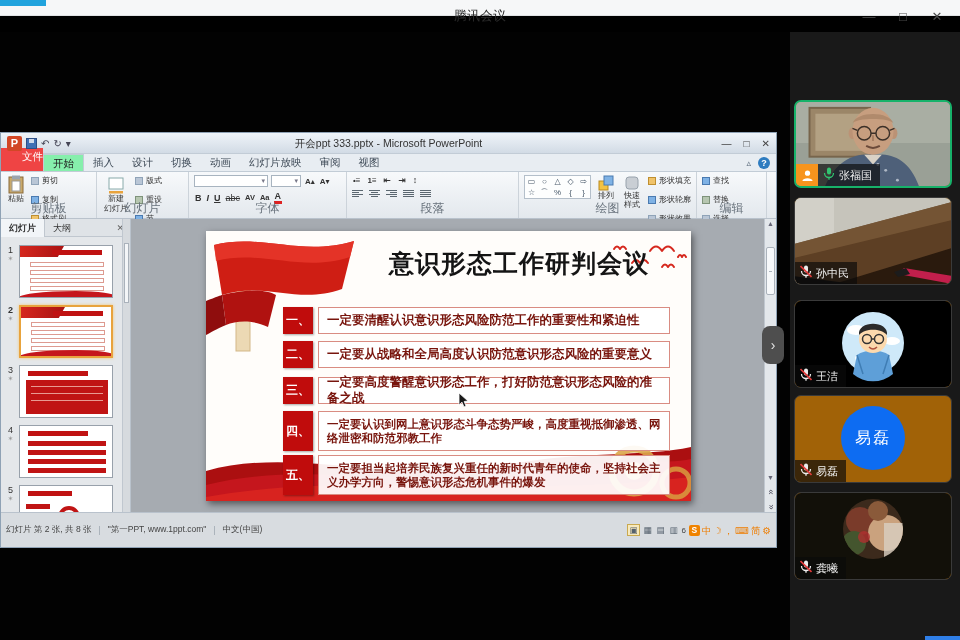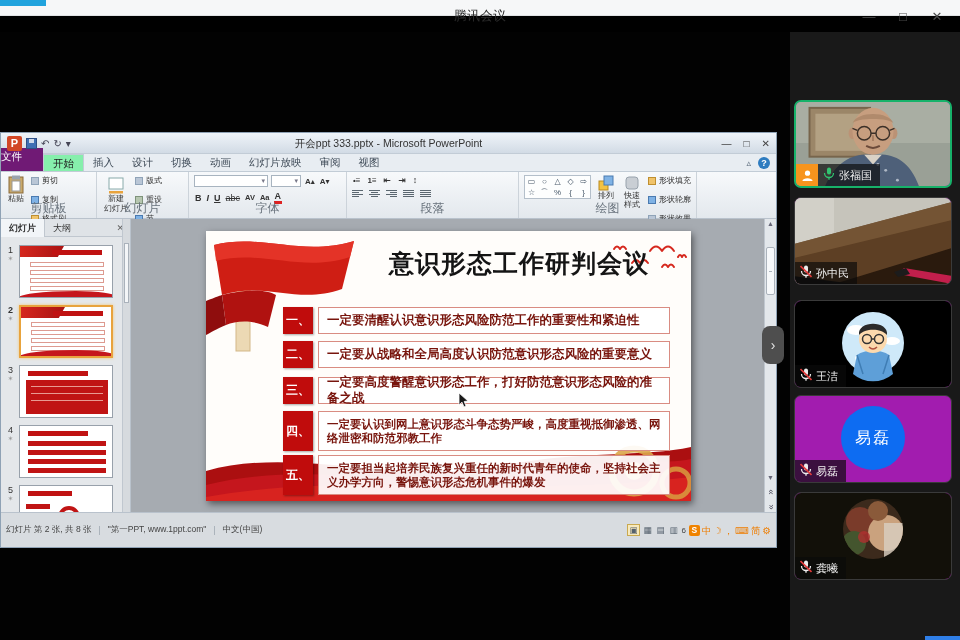--- a/index.html
+++ b/index.html
@@ -22,21 +22,21 @@
   .ppt-tb{position:relative;height:21px;background:linear-gradient(#eff4f9,#d2dbe5);border-bottom:1px solid #c2ccd6;display:flex;align-items:center;padding:0 6px}
   .qa{display:flex;align-items:center;gap:4px;z-index:2}
   .p-icon{width:15px;height:15px;background:#d24726;color:#fff;font-weight:bold;font-size:11px;text-align:center;line-height:15px;border-radius:2px}
   .save-ic{width:11px;height:11px;background:#3f6fb4;border:1px solid #2d4f86;position:relative}
   .save-ic:after{content:"";position:absolute;left:2px;top:0;width:5px;height:4px;background:#cfd9ea}
   .qa-glyph{font-size:10px;color:#445}
   .ppt-title{position:absolute;left:0;right:0;top:0;height:21px;line-height:21px;text-align:center;font-size:10.5px;color:#333}
   .ppt-ctrl{position:absolute;right:6px;top:0;height:21px;display:flex;gap:12px;align-items:center;font-size:10px;color:#444;z-index:2}
 
   .tabstrip{position:relative;height:18px;background:#e8edf2;border-bottom:1px solid #c2ccd6;display:flex;align-items:flex-end}
-  .tab-file{width:42px;height:23px;background:#701a75;color:#fff;text-align:left;line-height:17px;font-size:10.5px}
+  .tab-file{width:42px;height:23px;background:#ef4444;color:#fff;text-align:right;line-height:17px;font-size:10.5px}
   .tab{padding:0 9px;height:17px;line-height:17px;font-size:10.5px;color:#3e4a57}
   .tab.active{background:#86efac;border:1px solid #c2ccd6;border-bottom:none;color:#222}
   .tab-right{position:absolute;right:6px;top:3px;display:flex;gap:7px;align-items:center;font-size:9px;color:#567}
   .help-circle{width:12px;height:12px;border-radius:50%;background:#2e7cc0;color:#fff;text-align:center;line-height:12px;font-size:9px;font-weight:bold}
 
   .ribbon{position:relative;height:47px;background:linear-gradient(#f7f9fb,#e3e8ed);border-bottom:1px solid #b9c2cc;display:flex}
   .rgroup{position:relative;border-right:1px solid #ccd3da;padding:3px 5px 11px;display:flex;gap:5px;align-items:flex-start}
   .rlabel{position:absolute;left:0;right:0;bottom:1px;text-align:center;font-size:12px;color:#68727c}
   .bigbtn{display:flex;flex-direction:column;align-items:center;gap:1px;font-size:8px;color:#333;padding:0 2px;line-height:1.1;text-align:center}
   .minicol{display:flex;flex-direction:column;gap:8px;font-size:8px;color:#333;justify-content:flex-start}
@@ -118,21 +118,21 @@
 
   
   .banner{position:absolute;left:6px;top:578px;display:flex;align-items:center;gap:7px;height:30px}
   .host-badge{width:26px;height:26px;background:#f7941d;display:flex;align-items:center;justify-content:center;flex:none}
   .banner-text{font-size:16px;color:#f0f0f0}
 
   .bottom-sliver{position:absolute;left:925px;top:636px;width:35px;height:4px;background:#2f7fe8}
 
   
   .sidebar{position:absolute;left:790px;top:32px;width:170px;height:608px;background:#191919}
-  .tile{position:absolute;left:4px;width:158px;height:88px;background:#a21caf;border:1px solid #3a3a3a;border-radius:7px;overflow:hidden}
+  .tile{position:absolute;left:4px;width:158px;height:88px;background:#a16207;border:1px solid #3a3a3a;border-radius:7px;overflow:hidden}
   .tile.active{border:2px solid #17b26a}
   .p1{top:68px}.p2{top:165px}.p3{top:268px}.p4{top:363px}.p5{top:460px}
   .vid{position:absolute;inset:0}
   .vid svg{width:100%;height:100%;display:block}
   .badge-row{position:absolute;left:0;bottom:0;display:flex;align-items:stretch;height:22px;z-index:5}
   .tile-host-badge{width:22px;height:22px;background:#f7941d;display:flex;align-items:center;justify-content:center;flex:none}
   .namechip{background:rgba(10,10,10,.68);display:flex;align-items:center;gap:4px;padding:0 8px 0 5px}
   .pname{font-size:11px;color:#f2f2f2;white-space:nowrap}
   .avatar-blue{position:absolute;left:50%;top:42px;transform:translate(-50%,-50%);width:64px;height:64px;border-radius:50%;background:#0d6cf2;color:#fff;font-size:16px;display:flex;align-items:center;justify-content:center;letter-spacing:2px;z-index:2}
 </style>
@@ -347,20 +347,37 @@
                 <span>形状轮廓</span>
               </div>
             <div class="minirow">
                 <span class="mini-ic"></span>
                 <span>形状效果</span>
               </div>
           </div>
           <div class="rlabel">绘图</div>
         </div>
 
+        <div class="rgroup" style="width:70px">
+          <div class="minicol">
+            <div class="minirow">
+                <span class="mini-ic bl"></span>
+                <span>查找</span>
+              </div>
+            <div class="minirow">
+                <span class="mini-ic gr"></span>
+                <span>替换</span>
+              </div>
+            <div class="minirow">
+                <span class="mini-ic"></span>
+                <span>选择</span>
+              </div>
+          </div>
+          <div class="rlabel">编辑</div>
+        </div>
       </div>
 
       <div class="pane">
         <div class="pane-tabs">
           <div class="pane-tab active">幻灯片</div>
           <div class="pane-tab">大纲</div>
           <div class="pane-close">✕</div>
         </div>
         <div class="pane-thumbs">
           <div class="tblock t1">

